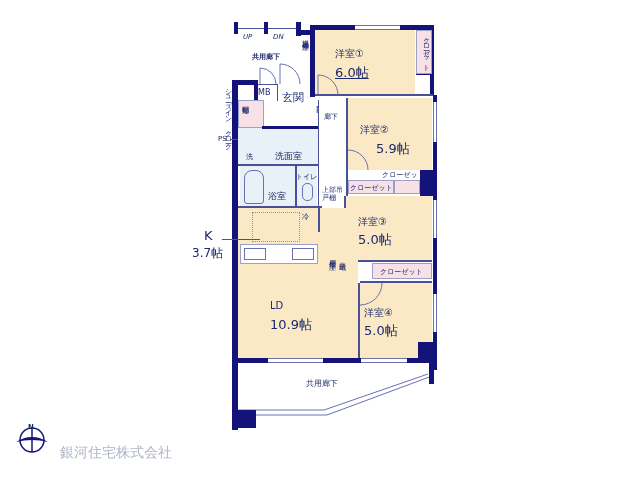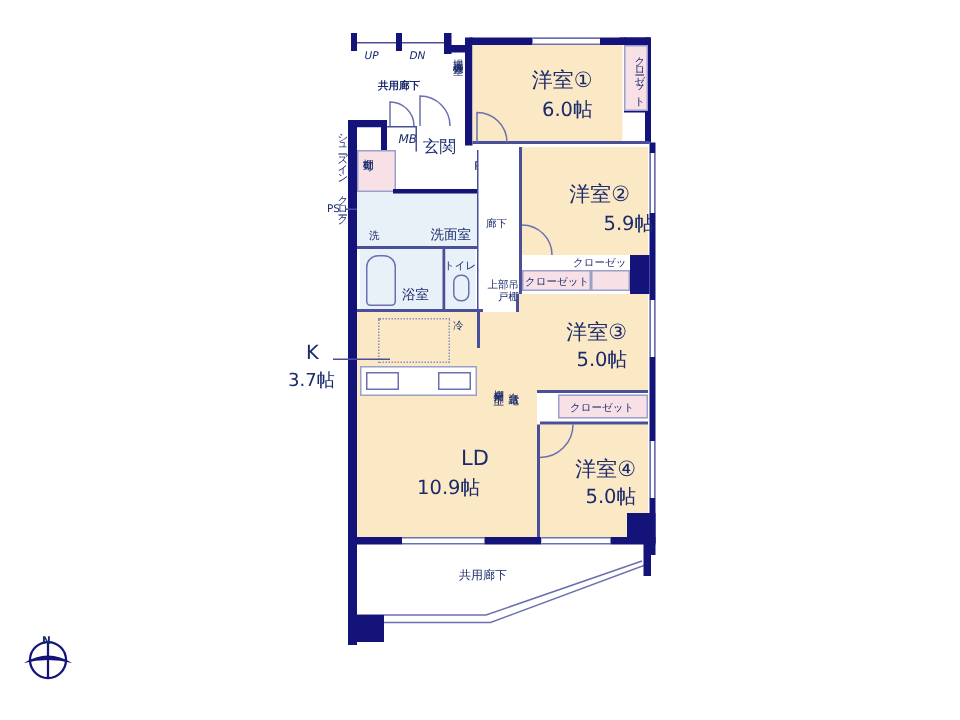--- a/index.html
+++ b/index.html
@@ -6,22 +6,22 @@
   body { width:640px; height:480px; position:relative; overflow:hidden; font-family:"DejaVu Sans", sans-serif; color:#1a2a6c; }
   .abs { position:absolute; }
   .wall { position:absolute; background:#13137a; }
   .room { position:absolute; background:#fbe9c6; }
   .wet { position:absolute; background:#e8f0f8; }
   .pink { position:absolute; background:#f8e1e6; border:1px solid #9aa0c8; box-sizing:border-box; }
   .hall { position:absolute; background:#ffffff; }
   .thin { position:absolute; background:#4a4f9a; }
   .win { position:absolute; background:#ffffff; border-top:1px solid #6a70b0; border-bottom:1px solid #6a70b0; box-sizing:border-box; }
   .winv { position:absolute; background:#ffffff; border-left:1px solid #6a70b0; border-right:1px solid #6a70b0; box-sizing:border-box; }
-  .lbl { position:absolute; text-align:right; color:#1a2a6c; white-space:nowrap; }
-  .big { font-size:14px; line-height:16px; }
+  .lbl { position:absolute; text-align:left; color:#1a2a6c; white-space:nowrap; }
+  .big { font-size:10px; line-height:16px; }
   .mid { font-size:13px; }
   .small { font-size:8px; }
   .tiny { font-size:7px; }
   .vert { writing-mode:vertical-rl; text-orientation:upright; letter-spacing:-1px; }
   svg { position:absolute; overflow:visible; }
 </style>
 </head>
 <body>
 
 <div class="abs" style="left:0;top:0;width:640px;height:480px;">
@@ -49,66 +49,66 @@
   <div class="wall" style="left:433px;top:95px;width:4px;height:275px;"></div>
 
   <div class="wall" style="left:296px;top:30px;width:17px;height:5px;"></div>
   <div class="wall" style="left:310px;top:25px;width:5px;height:72px;"></div>
 
   <div class="room" style="left:315px;top:30px;width:100px;height:65px;"></div>
   <div class="win" style="left:355px;top:25px;width:45px;height:5px;"></div>
   <div class="pink" style="left:416px;top:30px;width:16px;height:44px;"></div>
   <div class="lbl tiny vert" style="left:417px;top:32px;width:14px;">クローゼット</div>
   <div class="lbl big" style="left:335px;top:46px;width:60px;">洋室①</div>
-  <div class="lbl mid" style="left:335px;top:64px;width:60px;">6.0帖</div>
+  <div class="lbl mid" style="left:335px;top:64px;width:60px;text-decoration:underline;">6.0帖</div>
   <div class="thin" style="left:315px;top:94px;width:118px;height:2px;"></div>
 
   <svg style="left:318px;top:75px;" width="30" height="22">
       <path d="M0 20 L0 0 A20 20 0 0 1 20 20" fill="none" stroke="#6a70b0" stroke-width="1"></path>
     </svg>
 
   <div class="lbl tiny vert" style="left:300px;top:38px;width:10px;">室外機置場</div>
 
   <div class="hall" style="left:238px;top:85px;width:72px;height:50px;"></div>
   <div class="wall" style="left:254px;top:80px;width:4px;height:20px;"></div>
   <div class="thin" style="left:258px;top:84px;width:20px;height:1px;"></div>
-  <div class="lbl small" style="left:258px;top:88px;width:20px;font-style:italic;">MB</div>
+  <div class="lbl small" style="left:258px;top:88px;width:20px;">MB</div>
   <div class="thin" style="left:277px;top:84px;width:1px;height:17px;"></div>
   <svg style="left:258px;top:60px;" width="60" height="26">
       <path d="M2 24 L2 8 A16 16 0 0 1 18 24" fill="none" stroke="#6a70b0"></path>
       <path d="M22 24 L22 4 A20 20 0 0 1 42 24" fill="none" stroke="#6a70b0"></path>
     </svg>
   <div class="lbl mid" style="left:282px;top:90px;font-size:11px;">玄関</div>
   <div class="lbl small" style="left:316px;top:106px;">PS</div>
 
   <div class="pink" style="left:238px;top:100px;width:26px;height:28px;"></div>
   <div class="lbl tiny vert" style="left:240px;top:102px;width:10px;">可動棚</div>
   <div class="lbl tiny vert" style="left:214px;top:84px;width:18px;line-height:8px;">シューズイン クローク</div>
   <div class="lbl tiny" style="left:218px;top:135px;">PS</div>
   <div class="thin" style="left:230px;top:139px;width:8px;height:1px;"></div>
 
   <div class="wet" style="left:238px;top:128px;width:80px;height:38px;"></div>
   <div class="wall" style="left:262px;top:126px;width:58px;height:3px;"></div>
   <div class="lbl tiny" style="left:246px;top:152px;">洗</div>
-  <div class="lbl small" style="left:275px;top:150px;font-size:9px;margin-left:12px;">洗面室</div>
+  <div class="lbl small" style="left:275px;top:150px;font-size:9px;">洗面室</div>
   <div class="thin" style="left:238px;top:164px;width:82px;height:2px;"></div>
 
   <div class="wet" style="left:240px;top:166px;width:56px;height:40px;"></div>
   <div class="abs" style="left:244px;top:170px;width:18px;height:32px;border:1px solid #6a70b0;border-radius:8px 8px 3px 3px;"></div>
   <div class="lbl small" style="left:268px;top:190px;font-size:9px;">浴室</div>
   <div class="thin" style="left:295px;top:166px;width:2px;height:42px;"></div>
 
   <div class="wet" style="left:297px;top:166px;width:20px;height:40px;"></div>
   <div class="lbl tiny" style="left:296px;top:172px;">トイレ</div>
   <div class="abs" style="left:302px;top:183px;width:9px;height:16px;border:1px solid #6a70b0;border-radius:5px;"></div>
   <div class="thin" style="left:238px;top:206px;width:84px;height:2px;"></div>
 
   <div class="hall" style="left:318px;top:100px;width:30px;height:105px;"></div>
   <div class="thin" style="left:318px;top:100px;width:1px;height:110px;"></div>
-  <div class="lbl tiny" style="left:324px;top:144px;">廊下</div>
+  <div class="lbl tiny" style="left:324px;top:112px;">廊下</div>
   <div class="lbl tiny" style="left:322px;top:186px;width:24px;line-height:8px;white-space:normal;">上部吊戸棚</div>
 
   <div class="room" style="left:348px;top:98px;width:84px;height:72px;"></div>
   <div class="thin" style="left:346px;top:98px;width:2px;height:100px;"></div>
   <div class="lbl big" style="left:360px;top:122px;width:60px;">洋室②</div>
   <div class="lbl mid" style="left:376px;top:140px;width:60px;">5.9帖</div>
   <svg style="left:348px;top:150px;" width="30" height="22">
       <path d="M0 0 A20 20 0 0 1 20 20" fill="none" stroke="#6a70b0"></path>
     </svg>
   <div class="lbl tiny" style="left:382px;top:170px;">クローゼット</div>
@@ -141,21 +141,21 @@
   <div class="lbl tiny" style="left:302px;top:212px;">冷</div>
   <div class="abs" style="left:252px;top:212px;width:46px;height:28px;border:1px dotted #8a90c0;"></div>
   <div class="abs" style="left:240px;top:244px;width:78px;height:20px;background:#ffffff;border:1px solid #9aa0c8;box-sizing:border-box;"></div>
   <div class="abs" style="left:244px;top:248px;width:20px;height:10px;border:1px solid #6a70b0;"></div>
   <div class="abs" style="left:292px;top:248px;width:20px;height:10px;border:1px solid #6a70b0;"></div>
   <div class="thin" style="left:222px;top:239px;width:38px;height:1px;"></div>
   <div class="lbl mid" style="left:204px;top:228px;">K</div>
   <div class="lbl mid" style="left:192px;top:245px;font-size:12px;">3.7帖</div>
   <div class="lbl tiny vert" style="left:327px;top:258px;width:10px;">上部吊戸棚</div>
   <div class="lbl tiny vert" style="left:337px;top:258px;width:10px;">電話台</div>
-  <div class="lbl big" style="left:286px;top:298px;width:40px;">LD</div>
+  <div class="lbl big" style="left:270px;top:298px;width:40px;">LD</div>
   <div class="lbl mid" style="left:270px;top:316px;width:50px;">10.9帖</div>
 
   <div class="wall" style="left:238px;top:358px;width:30px;height:5px;"></div>
   <div class="win" style="left:268px;top:358px;width:55px;height:5px;"></div>
   <div class="wall" style="left:323px;top:358px;width:38px;height:5px;"></div>
   <div class="win" style="left:361px;top:358px;width:46px;height:5px;"></div>
   <div class="wall" style="left:407px;top:358px;width:30px;height:5px;"></div>
 
   <div class="winv" style="left:433px;top:102px;width:4px;height:40px;"></div>
   <div class="winv" style="left:433px;top:200px;width:4px;height:38px;"></div>
@@ -168,14 +168,15 @@
   <div class="wall" style="left:429px;top:362px;width:5px;height:22px;"></div>
   <div class="wall" style="left:234px;top:410px;width:22px;height:18px;"></div>
   <div class="lbl small" style="left:306px;top:378px;">共用廊下</div>
 
   <svg style="left:14px;top:424px;" width="36" height="30">
     <circle cx="18" cy="16" r="12" fill="none" stroke="#13137a" stroke-width="1.5"></circle>
     <path d="M2 18 Q18 8 34 18 Q18 14 2 18 Z" fill="#13137a"></path>
     <line x1="18" y1="4" x2="18" y2="28" stroke="#13137a" stroke-width="1.5"></line>
   </svg>
   <div class="lbl tiny" style="left:28px;top:423px;font-weight:bold;">N</div>
+  <div class="lbl" style="left:60px;top:444px;font-size:14px;color:#b0b6c8;">銀河住宅株式会社</div>
 
 </div>
 
 </body></html>

